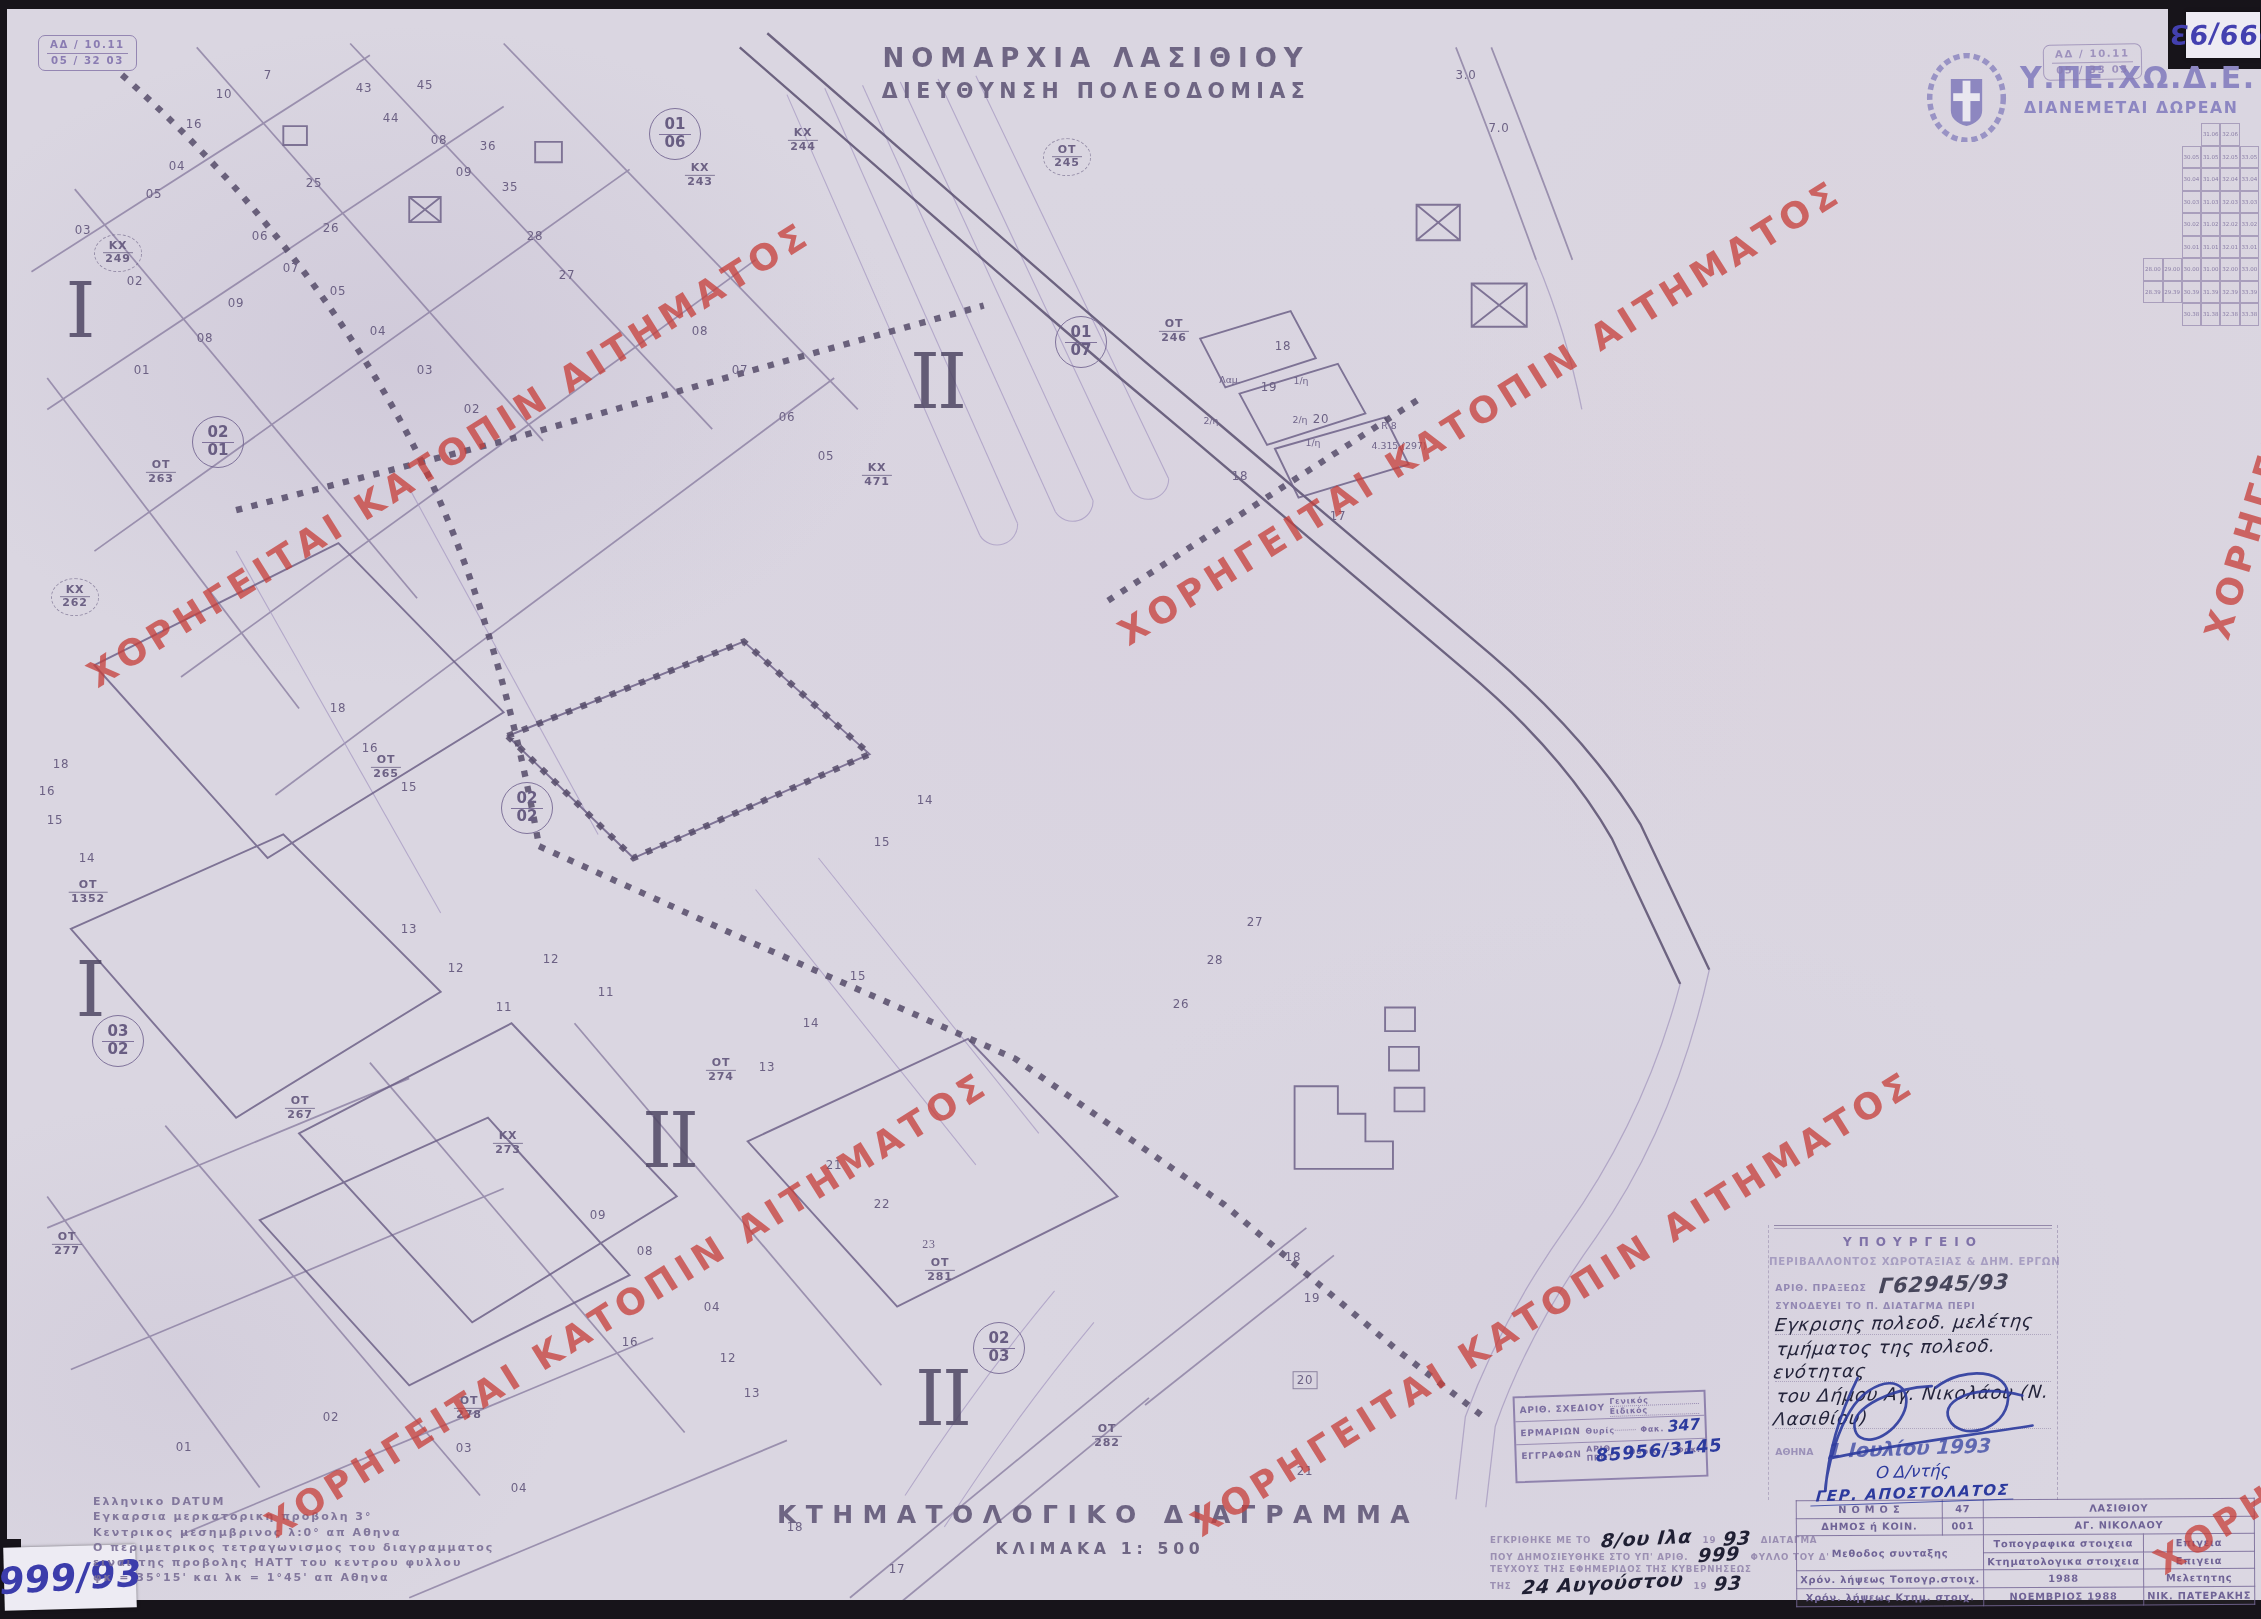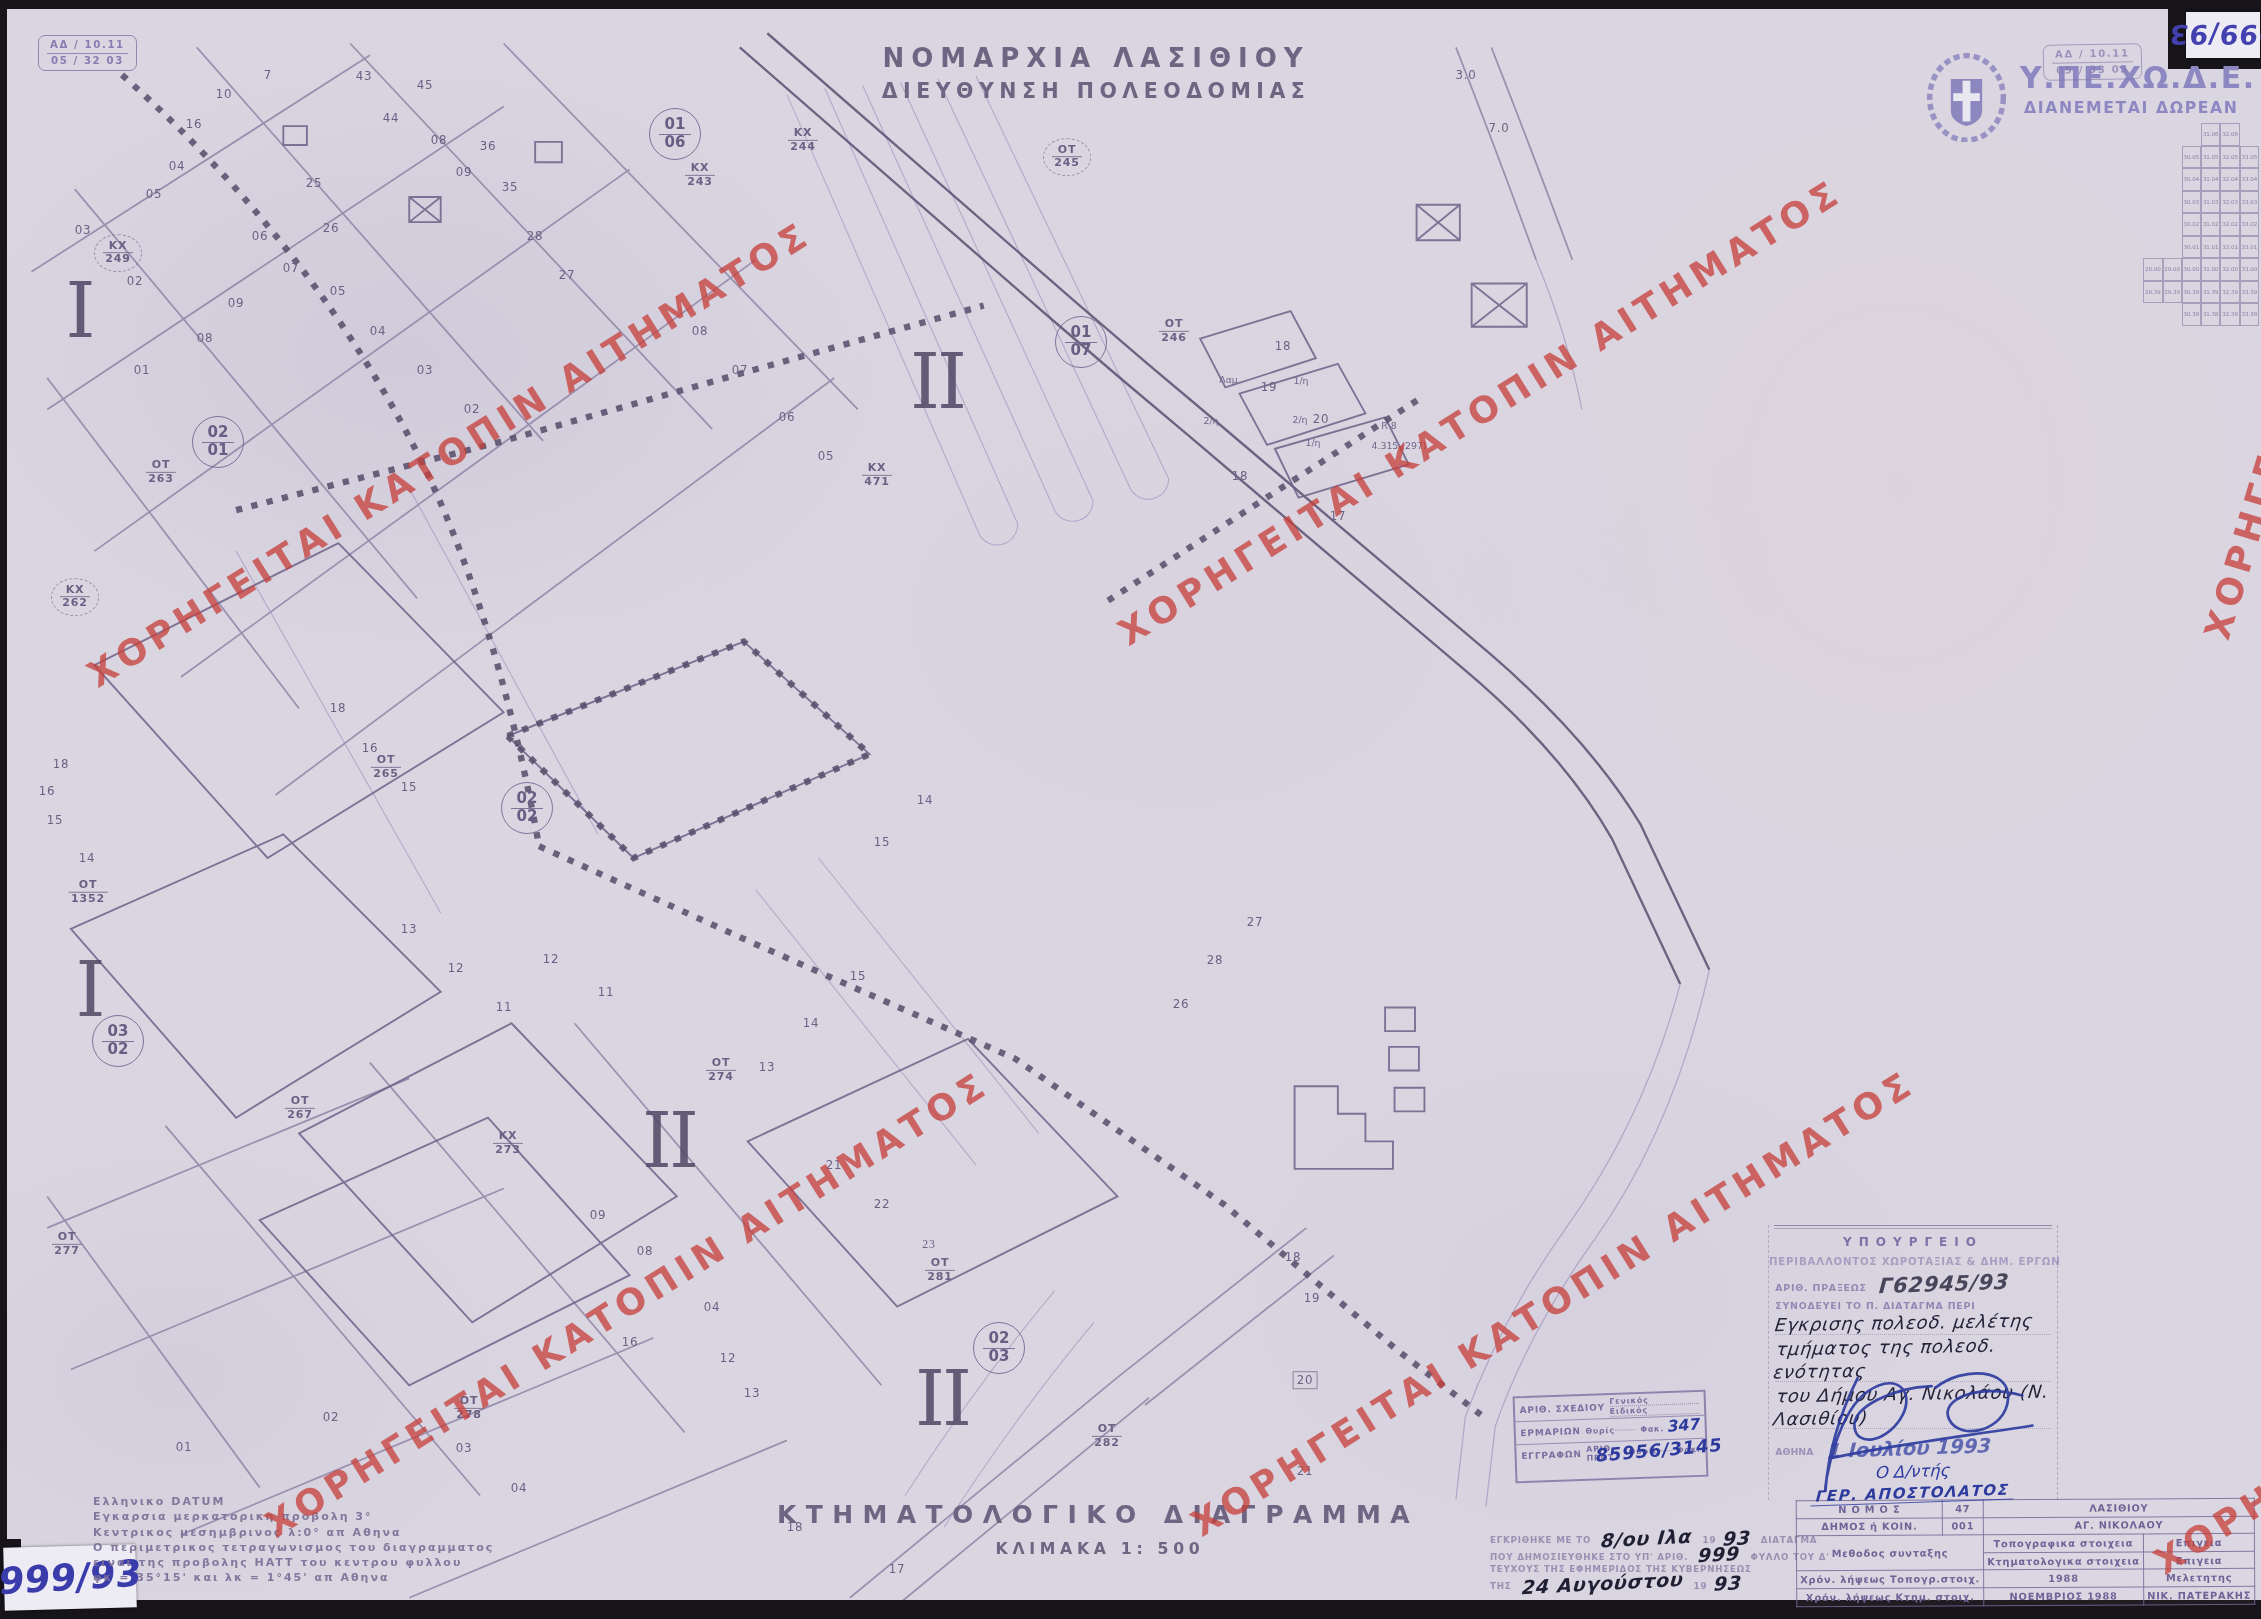--- a/index.html
+++ b/index.html
@@ -301,21 +301,21 @@
         <span class="bt">ΟΤ</span>
         <span class="bb">1352</span>
       </div>
       <div class="mapnum" style="left: 177px; top: 166px;">04</div>
       <div class="mapnum" style="left: 154px; top: 194px;">05</div>
       <div class="mapnum" style="left: 83px; top: 230px;">03</div>
       <div class="mapnum" style="left: 135px; top: 281px;">02</div>
       <div class="mapnum" style="left: 194px; top: 124px;">16</div>
       <div class="mapnum" style="left: 224px; top: 94px;">10</div>
       <div class="mapnum" style="left: 268px; top: 75px;">7</div>
-      <div class="mapnum" style="left: 364px; top: 76px;">43</div>
+      <div class="mapnum" style="left: 364px; top: 88px;">43</div>
       <div class="mapnum" style="left: 391px; top: 118px;">44</div>
       <div class="mapnum" style="left: 425px; top: 85px;">45</div>
       <div class="mapnum" style="left: 314px; top: 183px;">25</div>
       <div class="mapnum" style="left: 331px; top: 228px;">26</div>
       <div class="mapnum" style="left: 439px; top: 140px;">08</div>
       <div class="mapnum" style="left: 464px; top: 172px;">09</div>
       <div class="mapnum" style="left: 510px; top: 187px;">35</div>
       <div class="mapnum" style="left: 488px; top: 146px;">36</div>
       <div class="mapnum" style="left: 260px; top: 236px;">06</div>
       <div class="mapnum" style="left: 291px; top: 268px;">07</div>

